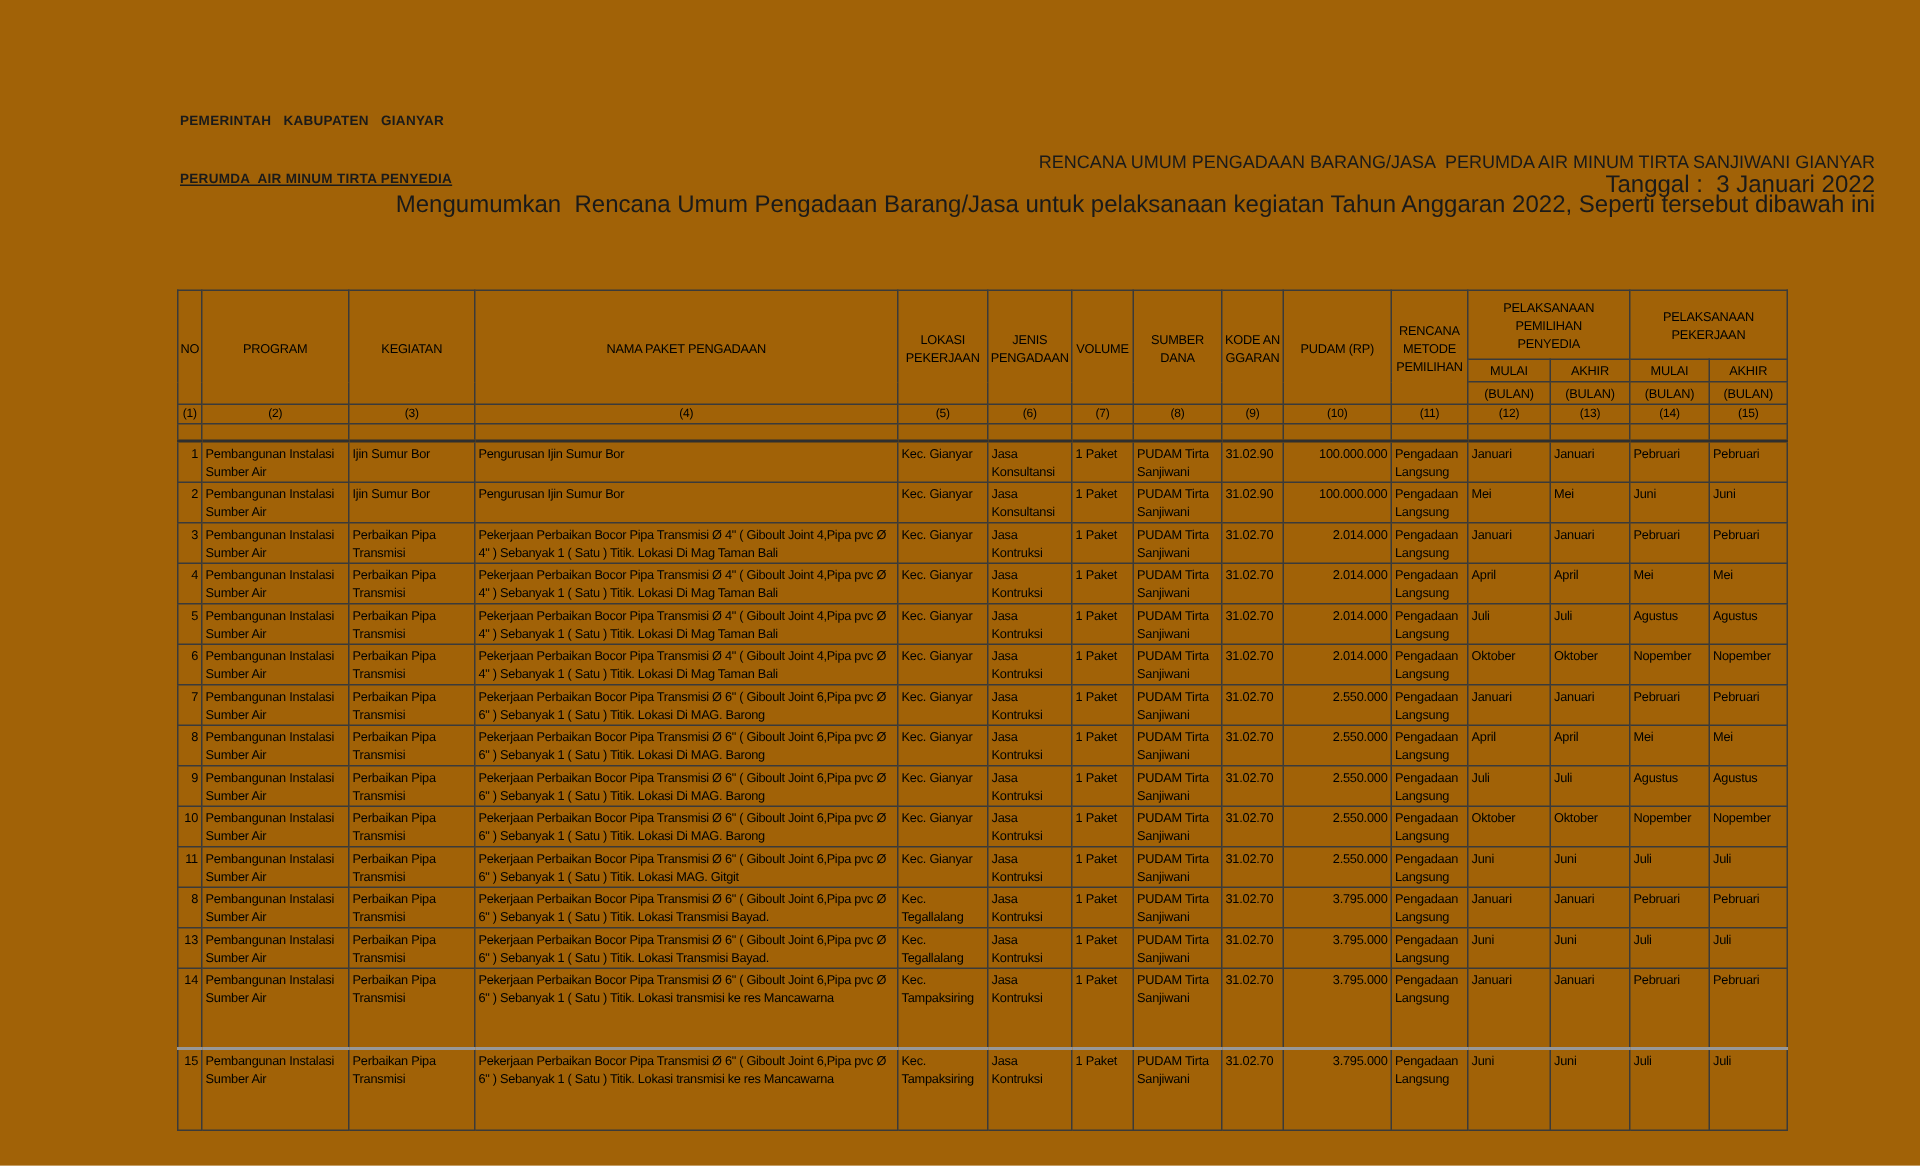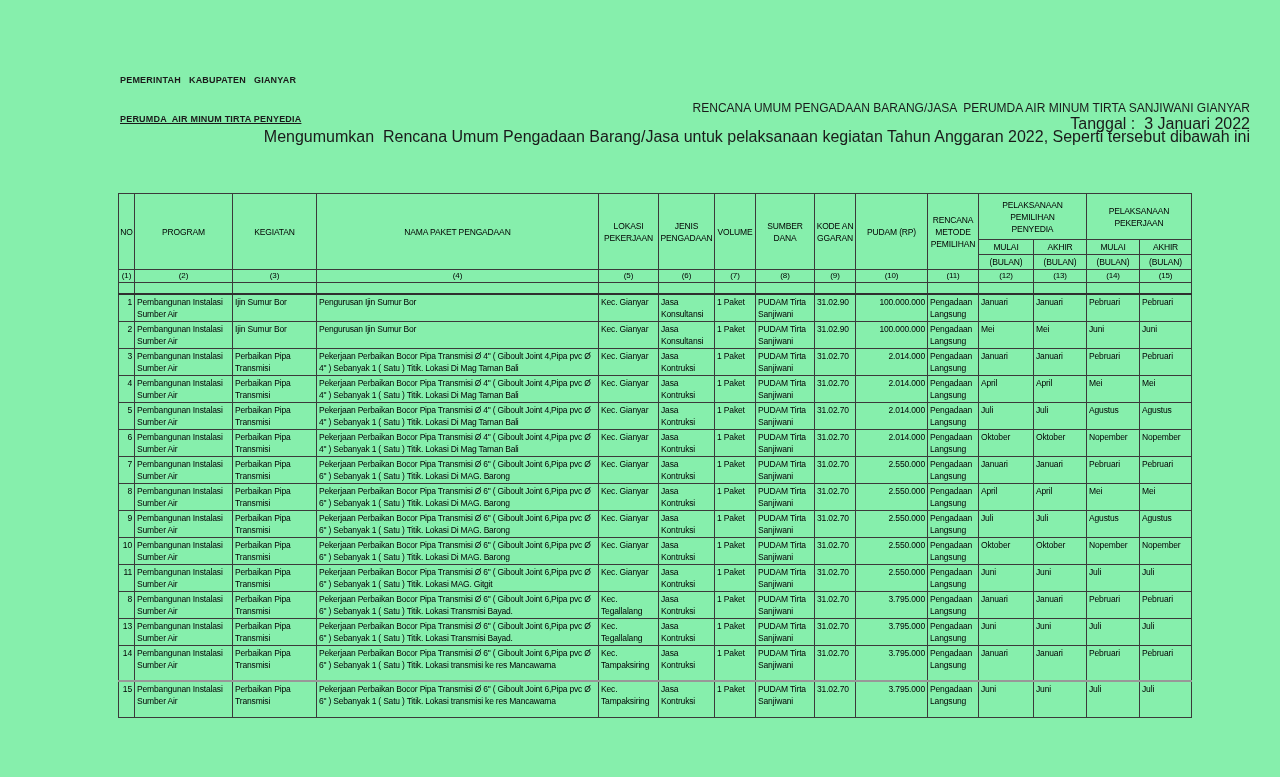--- a/index.html
+++ b/index.html
@@ -1,18 +1,18 @@
 <!DOCTYPE html>
 <html><head>
 <meta charset="utf-8">
 <style>
   * { margin:0; padding:0; box-sizing:border-box; }
   html,body { width:1280px; height:777px; background:#ffffff; overflow:hidden;
     font-family:"Liberation Sans","DejaVu Sans",sans-serif; color:#141414; }
-  .page { position:absolute; inset:0; background:#86efac; }
+  .page { position:absolute; inset:0; background:#a16207; }
 
   .letterhead { position:absolute; left:120px; top:48px; font-size:9px; font-weight:bold;
     line-height:13px; white-space:pre; letter-spacing:.2px; color:#1a1a1a; }
   .letterhead .u { text-decoration:underline; }
 
   .title-block { position:absolute; left:60px; top:101px; width:1190px; text-align:right; color:#1a1a1a; }
   .title-block div { white-space:pre; }
   .t1 { font-size:12px; line-height:15.5px; }
   .t2 { font-size:9.5px; font-weight:bold; line-height:13px; margin-top:4px; }
   .t3 { font-size:16px; line-height:13.5px; }
@@ -21,21 +21,21 @@
     border-collapse:collapse; table-layout:fixed; font-size:8.5px; line-height:12px;
     letter-spacing:-.15px; color:#000; }
   .ruptable th, .ruptable td { border:1px solid #3a3a3a; padding:1px 2px;
     vertical-align:top; font-weight:normal; text-align:left; overflow:hidden; }
   .ruptable thead th { text-align:center; vertical-align:middle; padding:1px; }
   tr.h-main  { height:46px; }
   tr.h-sub   { height:12px; }
   tr.h-num td   { height:11px; text-align:center; padding:0 1px; font-size:8px; }
   tr.h-blank td { height:11px; border-bottom:2px solid #2f2f2f; }
   tbody tr { height:27px; }
-  tbody tr.tall { height:36px;padding-left:16px; }
+  tbody tr.tall { height:54px;padding-left:16px; }
   tbody tr.pbreak td { border-top:2.5px solid #989898; }
   td.al-r { text-align:right; }
   td.nama-cell { letter-spacing:-.2px; }
   .narrow { max-width:80px; margin:0 auto; }
   th.brk { word-break:break-all; }
 </style>
 </head>
 <body>
 
 <div class="page">

